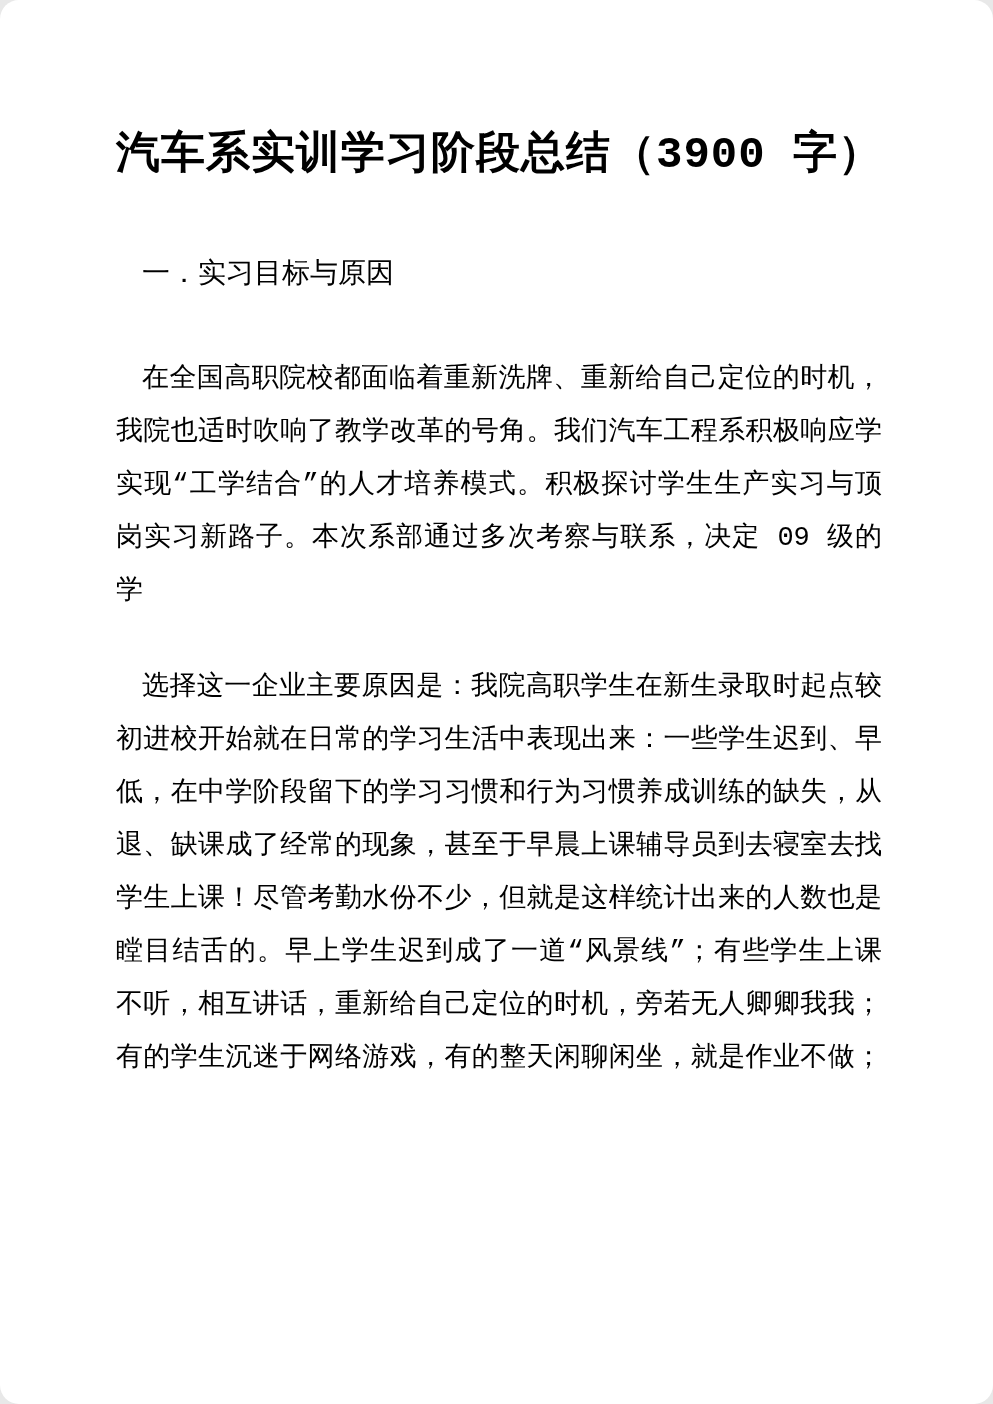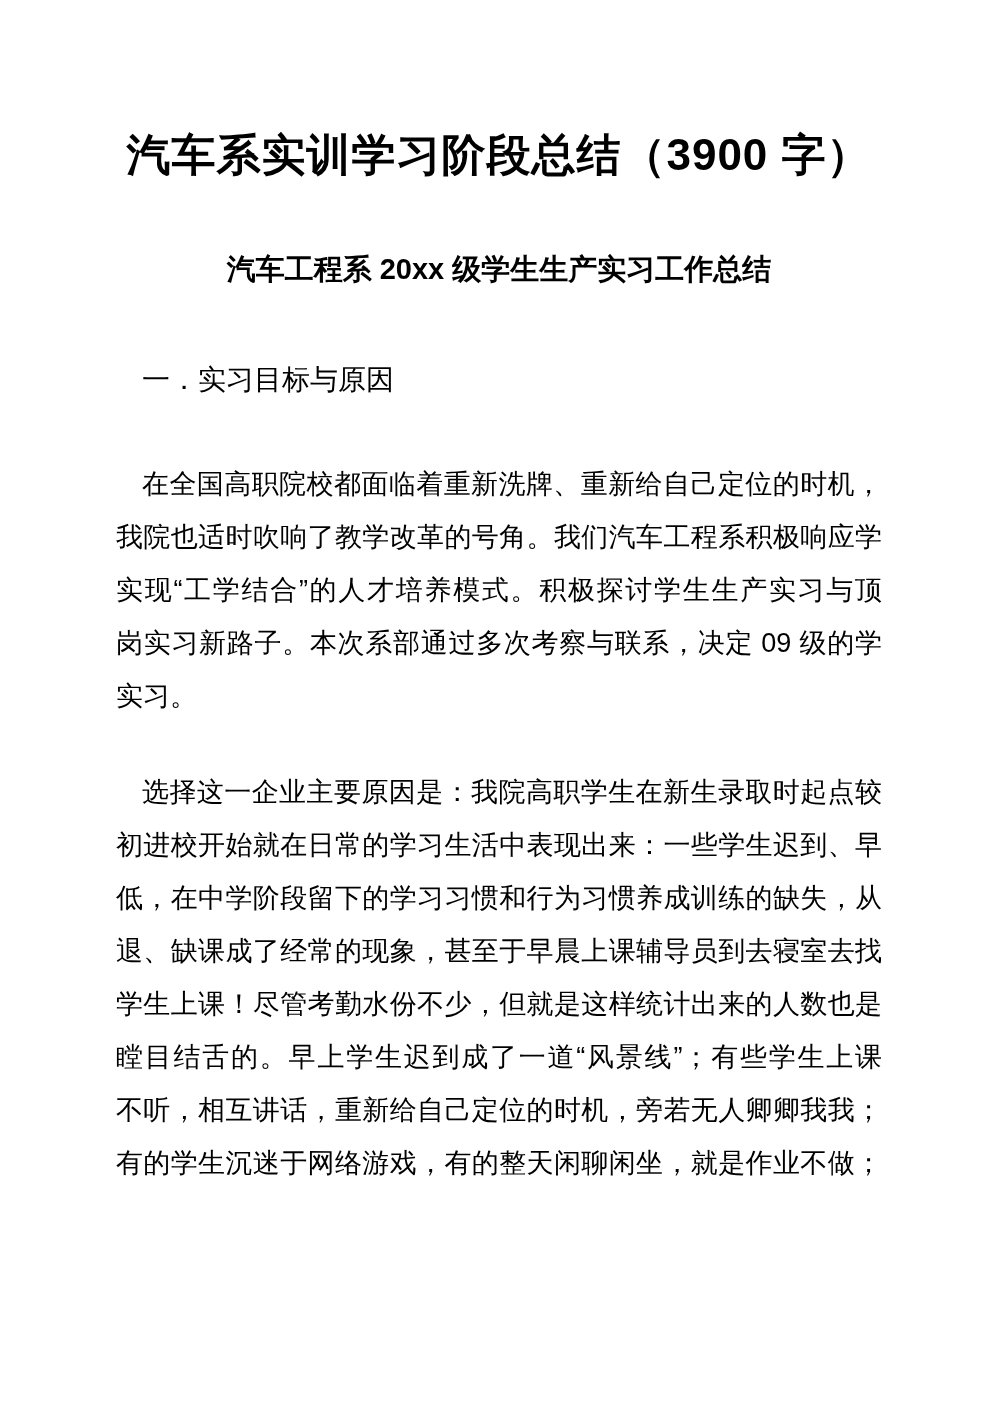--- a/index.html
+++ b/index.html
@@ -3,22 +3,23 @@
 <meta charset="utf-8">
 <style>
   html, body { margin: 0; padding: 0; background: #e8e8e8; }
   .page {
     position: relative;
     width: 993px;
     height: 1404px;
     margin: 0 auto;
     background: #ffffff;
     color: #000000;
-    font-family: Liberation Sans, sans-serif;
+    font-family: Liberation Mono, monospace;
     overflow: hidden;
+    border-radius: 19px;
   }
   .content {
     padding-left: 116px;
     padding-right: 111px;
   }
   .doc-title {
     margin: 0;
     padding-top: 121px;
     font-size: 44px;
     line-height: 68px;
@@ -54,29 +55,27 @@
   }
   .text-line.indent { padding-left: 26px; }
   .text-line.flush-left { text-align-last: left; }
 </style>
 </head>
 <body>
 
 <div class="page">
   <div class="content">
     <h1 class="doc-title">汽车系实训学习阶段总结（3900 字）</h1>
-    <h2 class="doc-subtitle">汽车工程系 20xx 级学生生产实习工作总结</h2>
     <div>
         <div class="section-heading">一．实习目标与原因</div>
         <div class="paragraph first">
           <div class="text-line indent">在全国高职院校都面临着重新洗牌、重新给自己定位的时机，</div>
           <div class="text-line">我院也适时吹响了教学改革的号角。我们汽车工程系积极响应学</div>
           <div class="text-line">实现“工学结合”的人才培养模式。积极探讨学生生产实习与顶</div>
           <div class="text-line">岗实习新路子。本次系部通过多次考察与联系，决定 09 级的学</div>
-          <div class="text-line flush-left">实习。</div>
         </div>
         <div class="paragraph">
           <div class="text-line indent">选择这一企业主要原因是：我院高职学生在新生录取时起点较</div>
           <div class="text-line">初进校开始就在日常的学习生活中表现出来：一些学生迟到、早</div>
           <div class="text-line">低，在中学阶段留下的学习习惯和行为习惯养成训练的缺失，从</div>
           <div class="text-line">退、缺课成了经常的现象，甚至于早晨上课辅导员到去寝室去找</div>
           <div class="text-line">学生上课！尽管考勤水份不少，但就是这样统计出来的人数也是</div>
           <div class="text-line">瞠目结舌的。早上学生迟到成了一道“风景线”；有些学生上课</div>
           <div class="text-line">不听，相互讲话，重新给自己定位的时机，旁若无人卿卿我我；</div>
           <div class="text-line">有的学生沉迷于网络游戏，有的整天闲聊闲坐，就是作业不做；</div>

